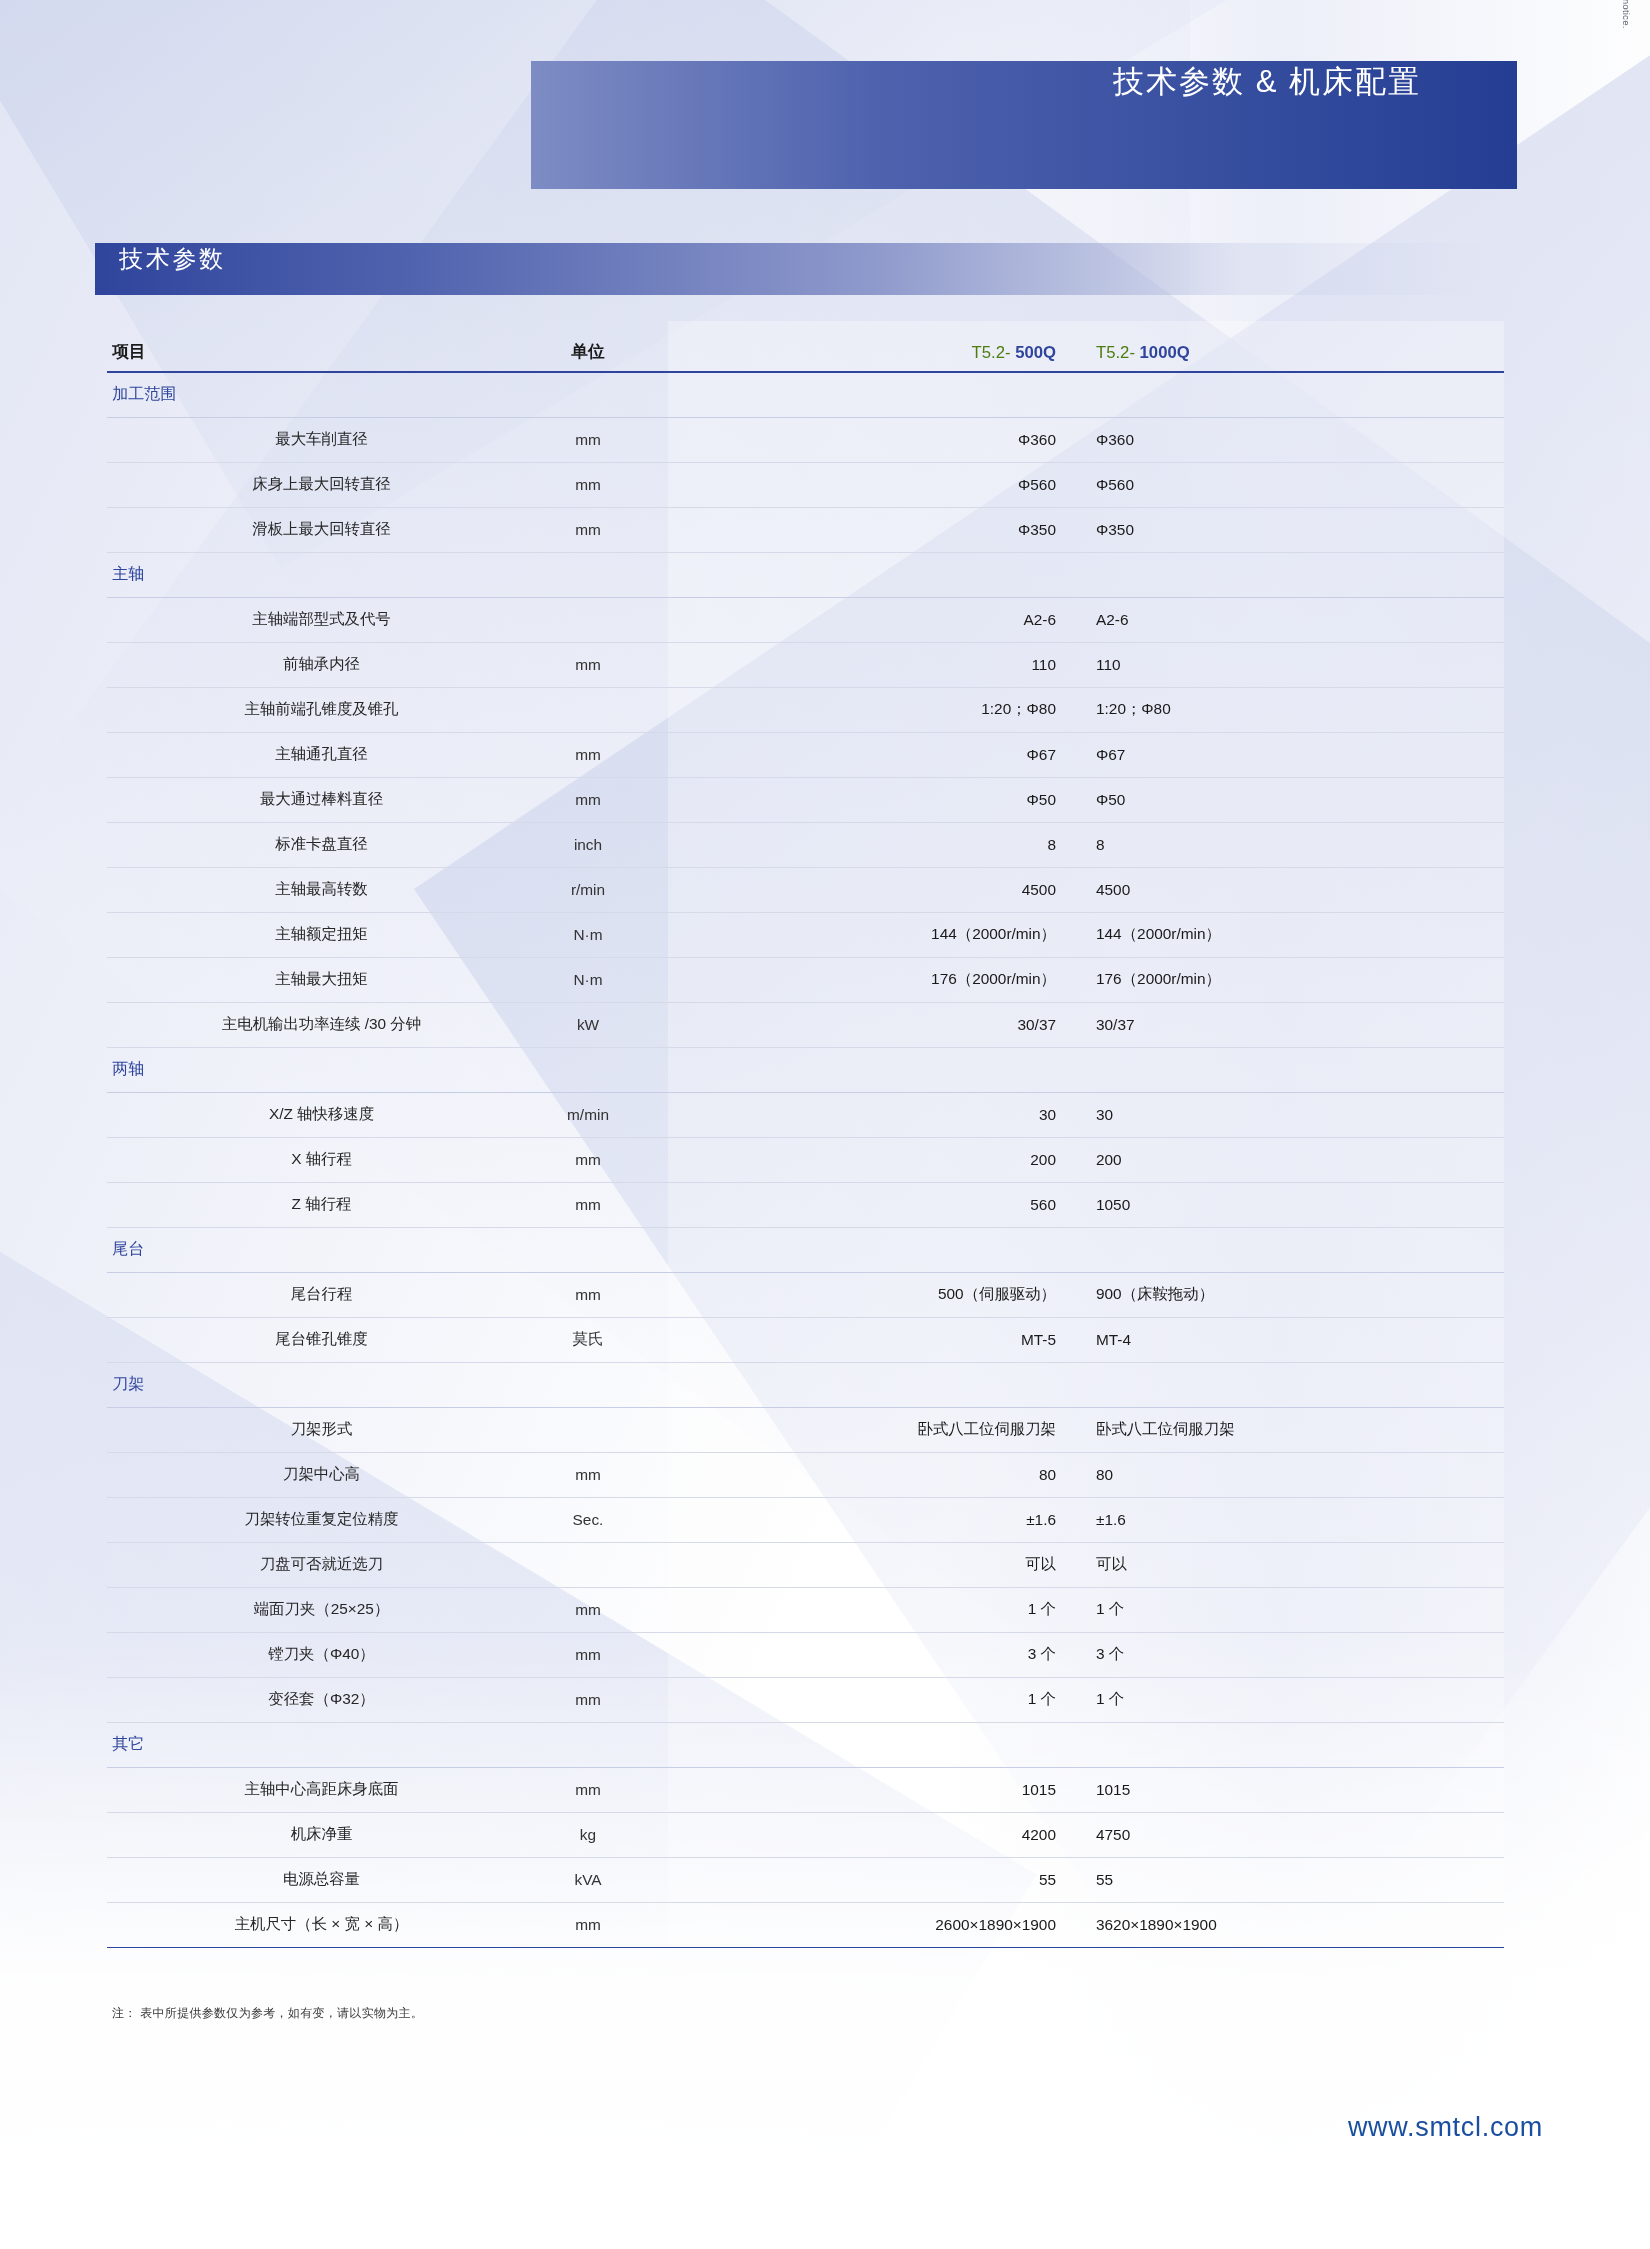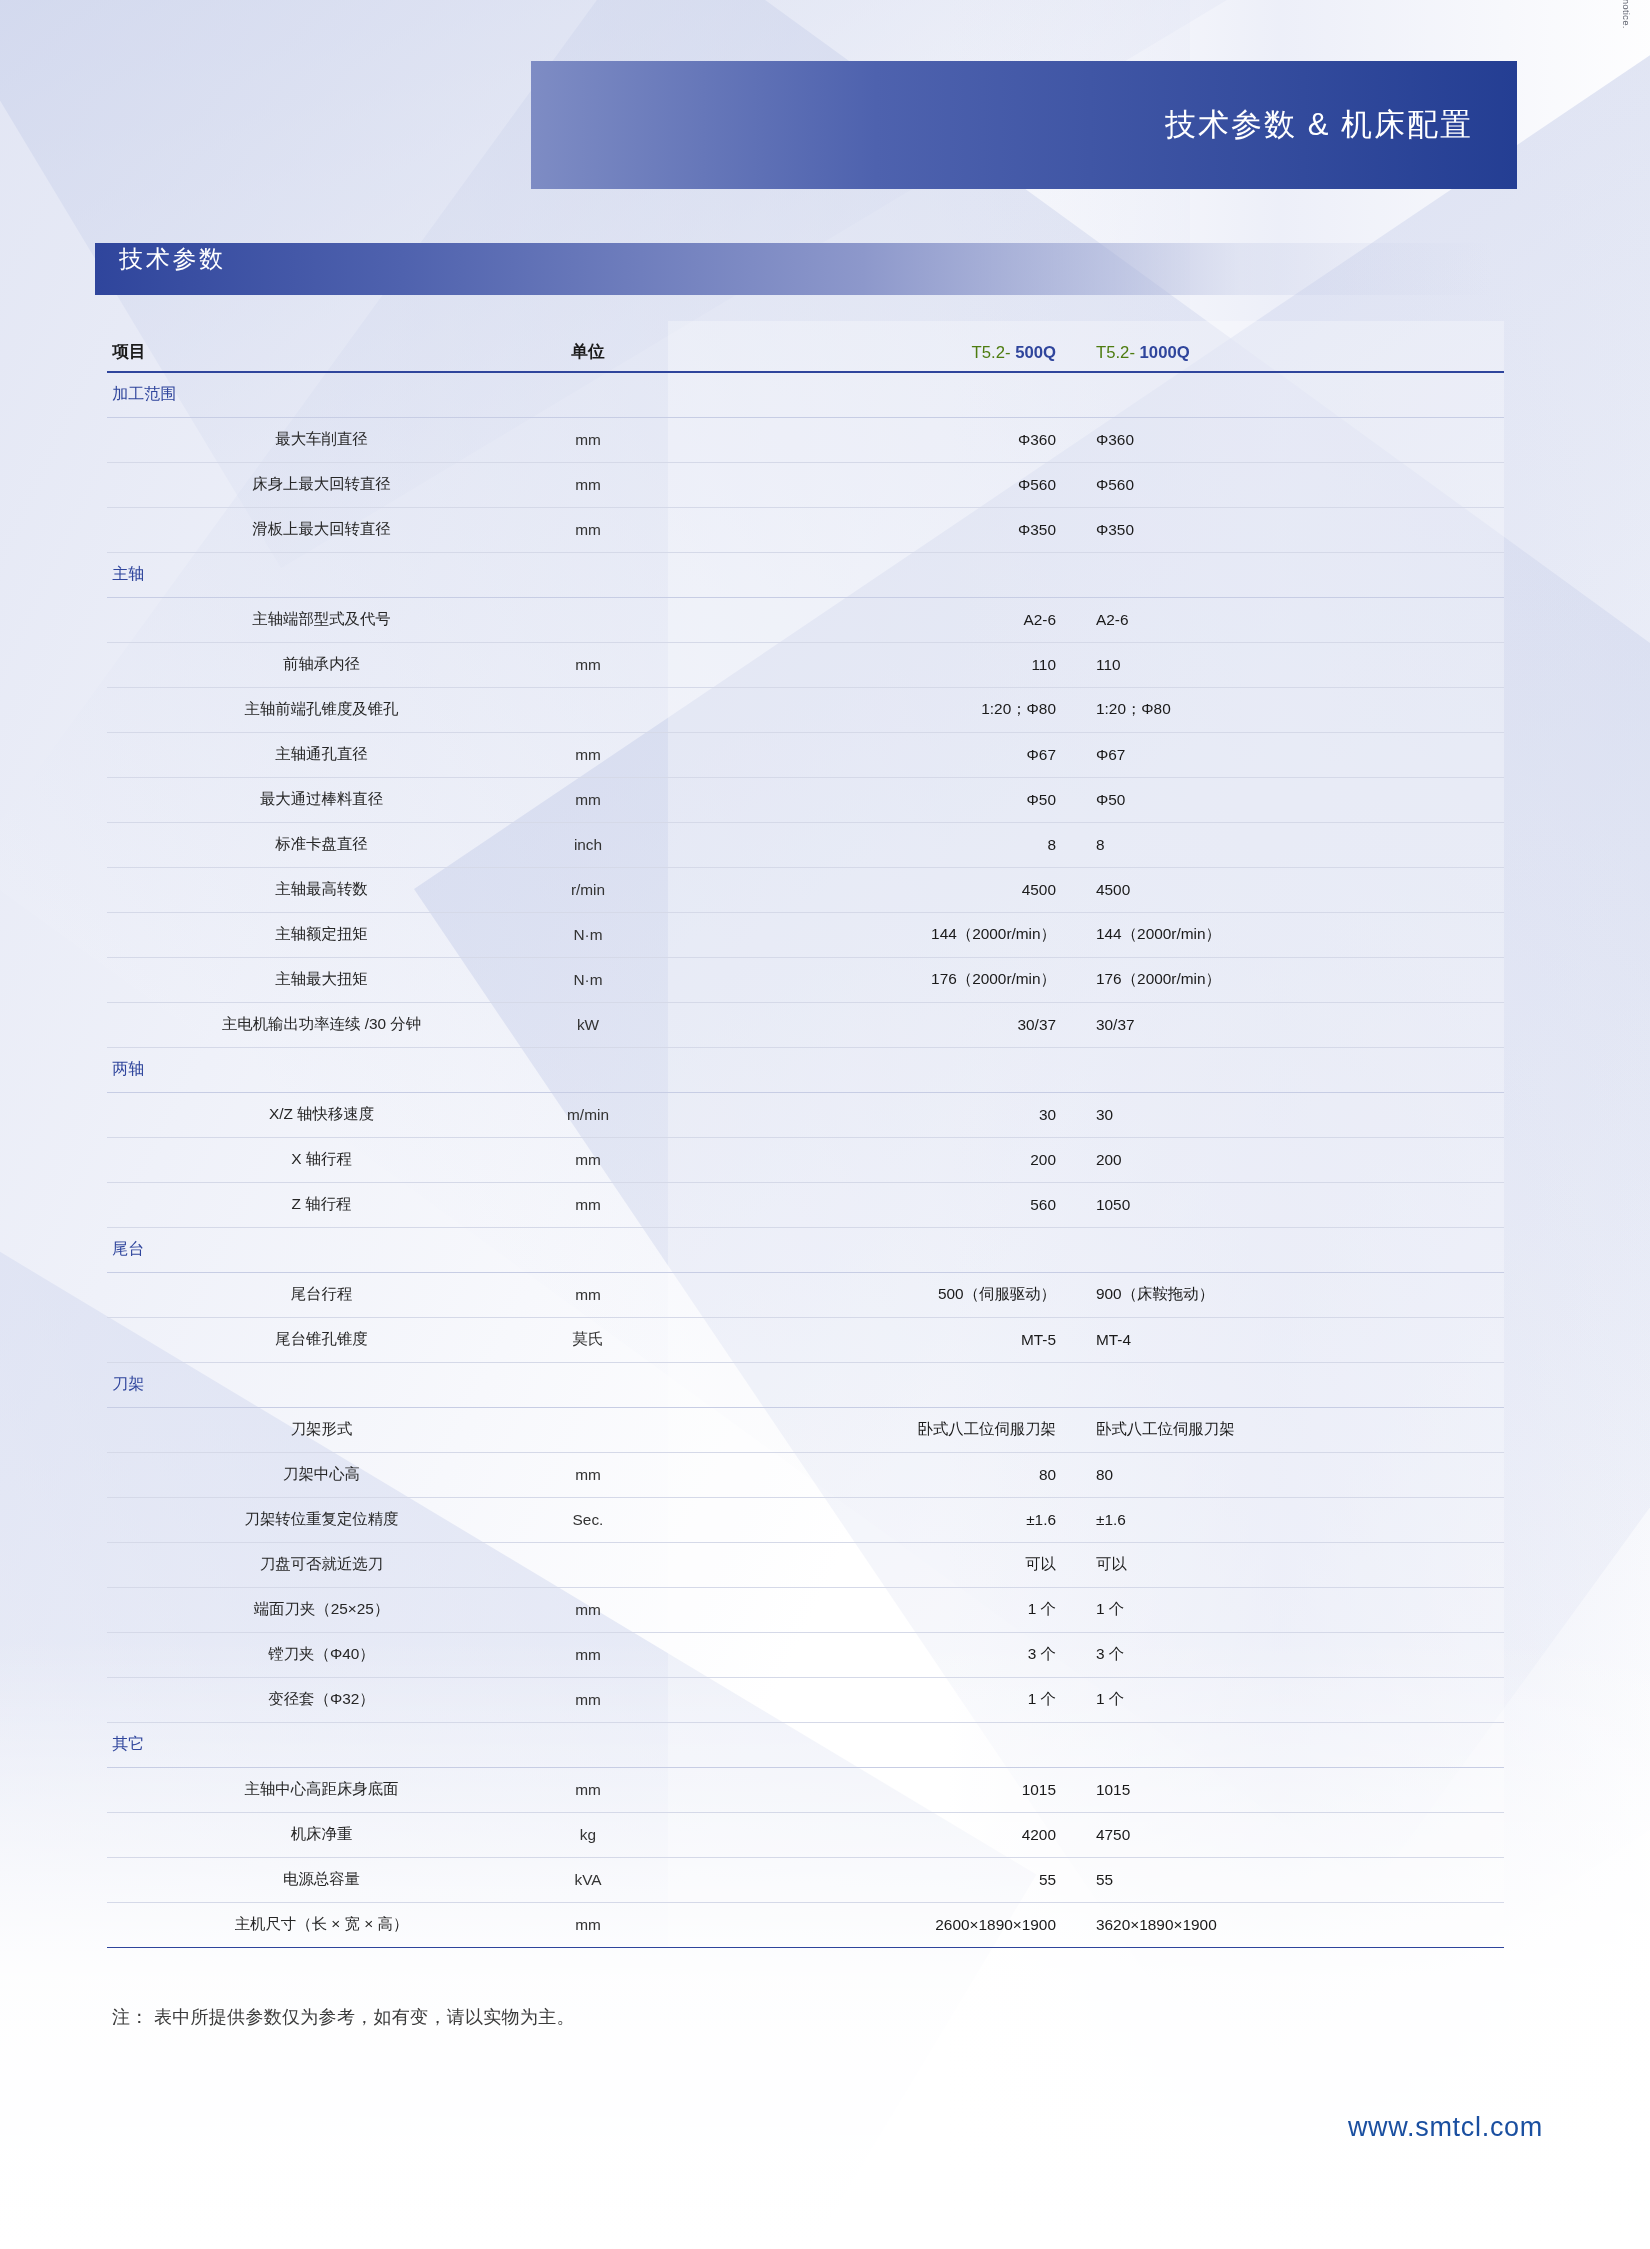--- a/index.html
+++ b/index.html
@@ -51,22 +51,22 @@
   .bg-white-fade {
     position:absolute; left:0; top:1638px; width:1650px; height:615px;
     background: linear-gradient(180deg, rgba(255,255,255,0) 0%, rgba(255,255,255,0.92) 55%, #fff 100%);
   }
 
   
   .header-bar {
     position: absolute; z-index: 3;
     top: 61px; left: 531px; width: 986px; height: 128px;
     background: linear-gradient(90deg,#7e8cc4 0%,#4e62ae 35%,#243e93 100%);
-    display: flex; align-items: center; justify-content: flex-end;
-    padding-right: 44px;
+    display: flex; justify-content: flex-end;
+    padding-right: 96px;
   }
   .header-title {
     color: #ffffff; font-size: 31px; letter-spacing: 2px; font-weight: 400;
   }
 
   
   .vertical-note {
     position: absolute; z-index: 4;
     top: 40px; right: 14.7px;
     width: 575px;
@@ -138,21 +138,21 @@
   .data td.c-unit { color:#333; }
   .data td.c-v1, .data td.c-v2 { color:#1a1a1a; }
 
   .col-shade-1 { background: rgba(255,255,255,0.30); }
   .col-shade-2 { background: rgba(255,255,255,0.30); }
 
   .last-data td { border-bottom: 1.3px solid #2f459c; }
 
   .note {
     position: absolute; left: 112px; top: 2005px;
-    font-size: 18px; color: #3a3a3a; letter-spacing: 0.3px;
+    font-size: 12px; color: #3a3a3a; letter-spacing: 0.3px;
   }
 
   .footer-url {
     position: absolute; right: 107px; top: 2112px;
     font-size: 27px; color: #1a4fa0; letter-spacing: 0.7px;
   }
 </style>
 </head>
 <body>
 

